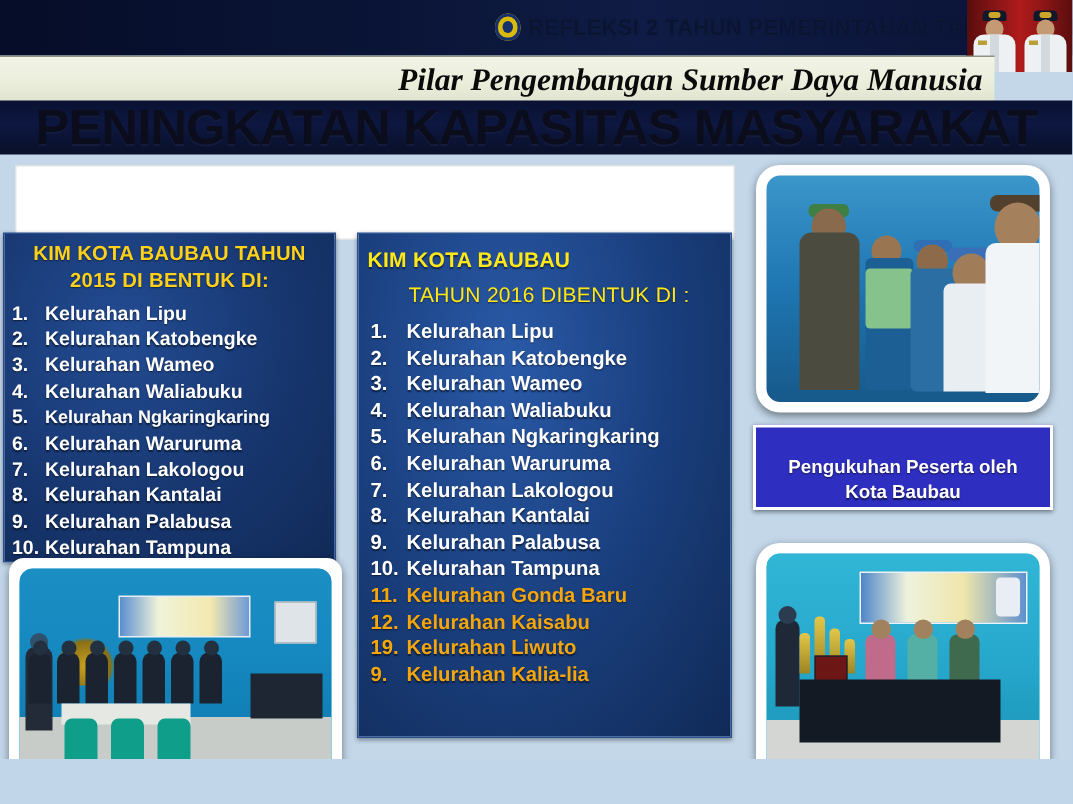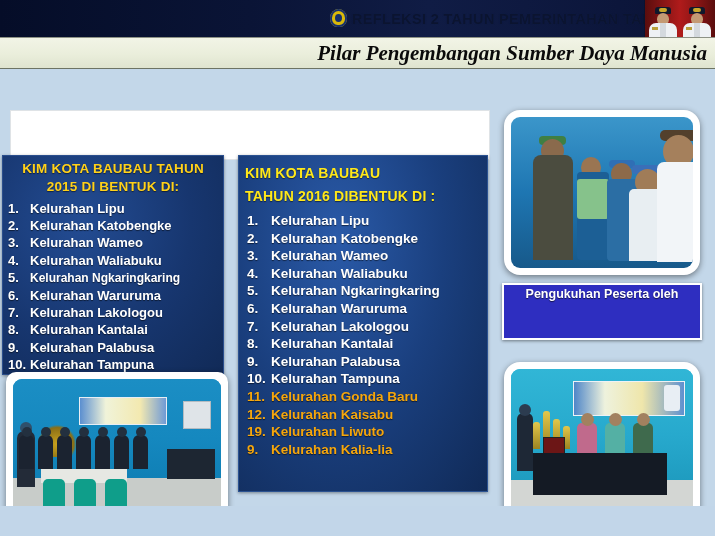--- a/index.html
+++ b/index.html
@@ -41,21 +41,21 @@
   .prt .face{position:absolute;left:9px;top:7px;width:12px;height:12px;
     border-radius:50% 50% 45% 45%;background:#c49a74;}
   .prt .body{position:absolute;left:1px;top:17px;width:28px;height:25px;
     background:#eef1f4;border-radius:7px 7px 0 0;}
   .prt .body:before{content:"";position:absolute;left:11px;top:0;width:6px;height:25px;
     background:#d4d9de;}
   .prt .body:after{content:"";position:absolute;left:3px;top:4px;width:6px;height:3px;
     background:#b9a03a;}
 
   
-  .cream{position:absolute;left:0;top:37px;width:715px;height:30px;
+  .cream{position:absolute;left:0;top:37px;width:663px;height:30px;
     background:linear-gradient(180deg,#f2f4e6 0%,#eaeedb 55%,#dfe4cf 100%);
     border-top:1px solid #8d9285;border-bottom:1px solid #6d7464;text-decoration:underline;}
   .cream-txt{position:absolute;right:8px;top:2px;
     font-family:"Liberation Serif",serif;font-style:italic;font-weight:bold;
     font-size:21px;color:#0a0a0a;line-height:27px;white-space:nowrap;}
 
   
   .title-band{position:absolute;left:0;top:67px;width:715px;height:36px;
     background:linear-gradient(180deg,#0a1232 0%,#0d1740 45%,#091029 100%);}
   .main-title{position:absolute;left:0;top:-1px;width:715px;text-align:center;
@@ -79,35 +79,35 @@
   .panelL li{color:#ffffff;font-weight:bold;font-size:13px;line-height:17.2px;
     padding-left:5px;white-space:nowrap;text-shadow:0 1px 1px rgba(0,0,0,.55);}
   .panelL li .num{display:inline-block;width:22px;}
 
   
   .panelM{position:absolute;left:238px;top:155px;width:248px;height:335px;
     background:radial-gradient(ellipse at 40% 25%,#2a5aa8 0%,#1a3f7e 50%,#102a57 100%);
     border:1px solid #2b5291;box-shadow:0 1px 3px rgba(0,0,0,.4);}
   .panelM .head{color:#ffe81a;font-weight:bold;font-size:14px;line-height:22px;
     padding:6px 0 0 6px;letter-spacing:.2px;text-shadow:0 1px 1px rgba(0,0,0,.5);}
-  .panelM .head2{color:#ffe81a;font-weight:bold;font-size:14px;line-height:20px;
-    padding:2px 0 4px 6px;letter-spacing:.2px;text-shadow:0 1px 1px rgba(0,0,0,.5);}
+  .panelM .head2{color:#ffe81a;font-weight:normal;font-size:14px;line-height:20px;
+    padding:2px 0 4px 6px;letter-spacing:.2px;text-shadow:0 1px 1px rgba(0,0,0,.5);text-align:center;}
   .panelM ol{margin:2px 0 0 0;padding:0;list-style:none;}
   .panelM li{font-weight:bold;font-size:13.5px;line-height:17.6px;
     padding-left:8px;white-space:nowrap;color:#ffffff;
     text-shadow:0 1px 1px rgba(0,0,0,.55);}
   .panelM li.hl{color:#f5a60d;}
   .panelM li .num{display:inline-block;width:24px;}
 
   
   .capbox{position:absolute;left:502px;top:283px;width:196px;height:53px;
     background:#2e2ec0;border:2px solid #ffffff;box-shadow:0 1px 3px rgba(0,0,0,.45);}
   .capbox .line{color:#ffffff;font-weight:bold;font-size:12.5px;line-height:16.5px;
     text-align:center;text-shadow:0 1px 1px rgba(0,0,0,.6);}
-  .capbox .inner{padding-top:1px;}
+  .capbox .inner{padding-top:18px;}
 
   
   .frame{position:absolute;background:#ffffff;border-radius:16px;
     box-shadow:0 2px 6px rgba(0,0,0,.45);padding:7px;box-sizing:border-box;}
   .frame .ph{width:100%;height:100%;border-radius:9px;overflow:hidden;position:relative;}
 
   .fr1{left:504px;top:110px;width:196px;height:165px;}
   .fr2{left:6px;top:372px;width:222px;height:152px;border-radius:10px;}
   .fr3{left:504px;top:362px;width:196px;height:160px;}
 
@@ -203,20 +203,23 @@
       <div class="hat"></div>
         <div class="face"></div>
         <div class="body"></div>
     </div>
   </div>
 
   <div class="cream">
     <div class="cream-txt">Pilar Pengembangan Sumber Daya Manusia</div>
   </div>
 
+  <div class="title-band">
+    <div class="main-title">PENINGKATAN KAPASITAS MASYARAKAT</div>
+  </div>
 
   <div class="whitebox"></div>
 
   <div class="panelL">
     <div class="head">KIM KOTA BAUBAU TAHUN</div>
     <div class="head" style="padding-top:0">2015  DI BENTUK DI:</div>
     <ol>
       <li><span class="num">1.</span><span>Kelurahan Lipu</span></li>
       <li><span class="num">2.</span><span>Kelurahan Katobengke</span></li>
       <li><span class="num">3.</span><span>Kelurahan Wameo</span></li>
@@ -267,20 +270,21 @@
         <div class="man m4"></div>
       <div class="m5b"></div>
         <div class="m5h"></div>
         <div class="man m5"></div>
     </div>
   </div>
 
   <div class="capbox">
     <div class="inner">
       <div class="line">Pengukuhan Peserta oleh</div>
+      <div class="line">Kota Baubau</div>
     </div>
   </div>
 
   <div class="frame fr2">
     <div class="ph p2">
       <div class="wall"></div>
         <div class="floor"></div>
       <div class="banner"></div>
       <div class="win"></div>
       <div class="plant"></div>

